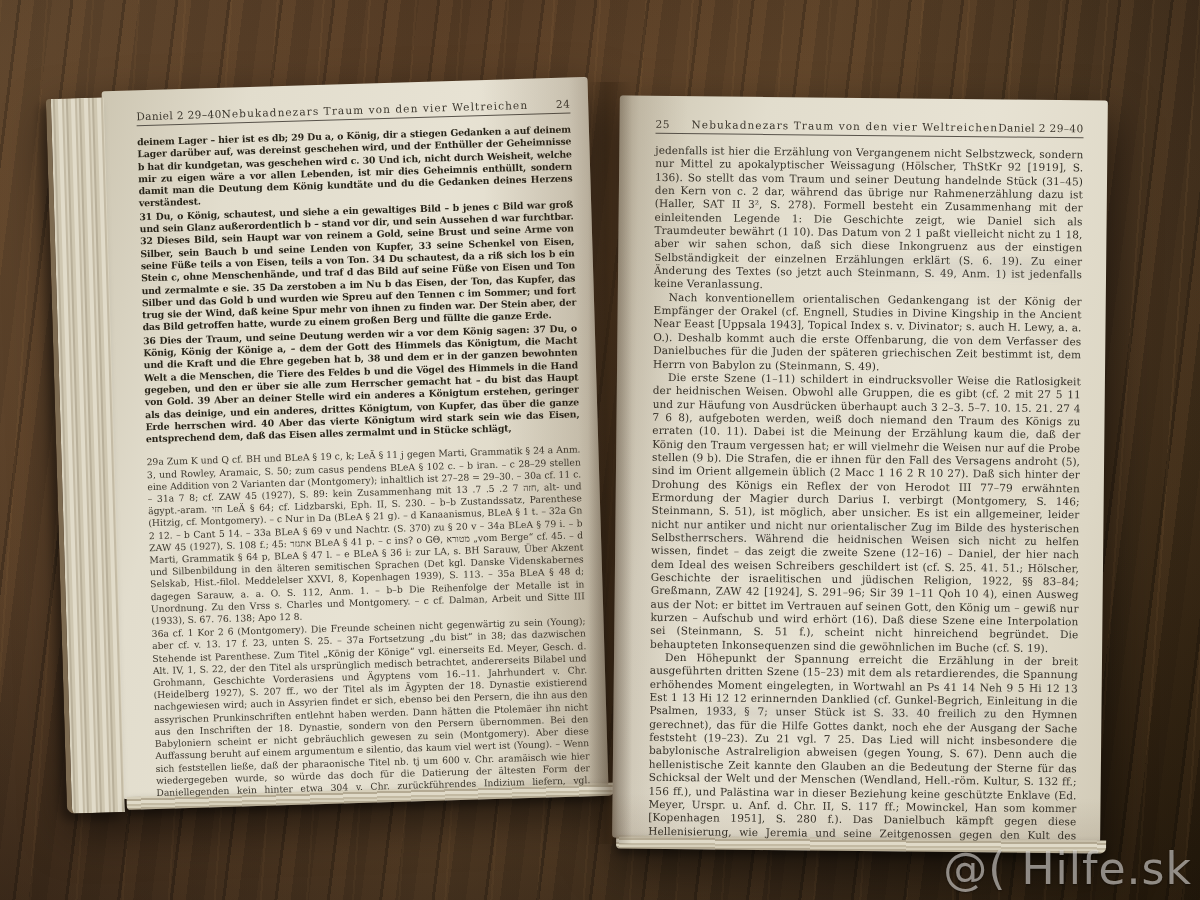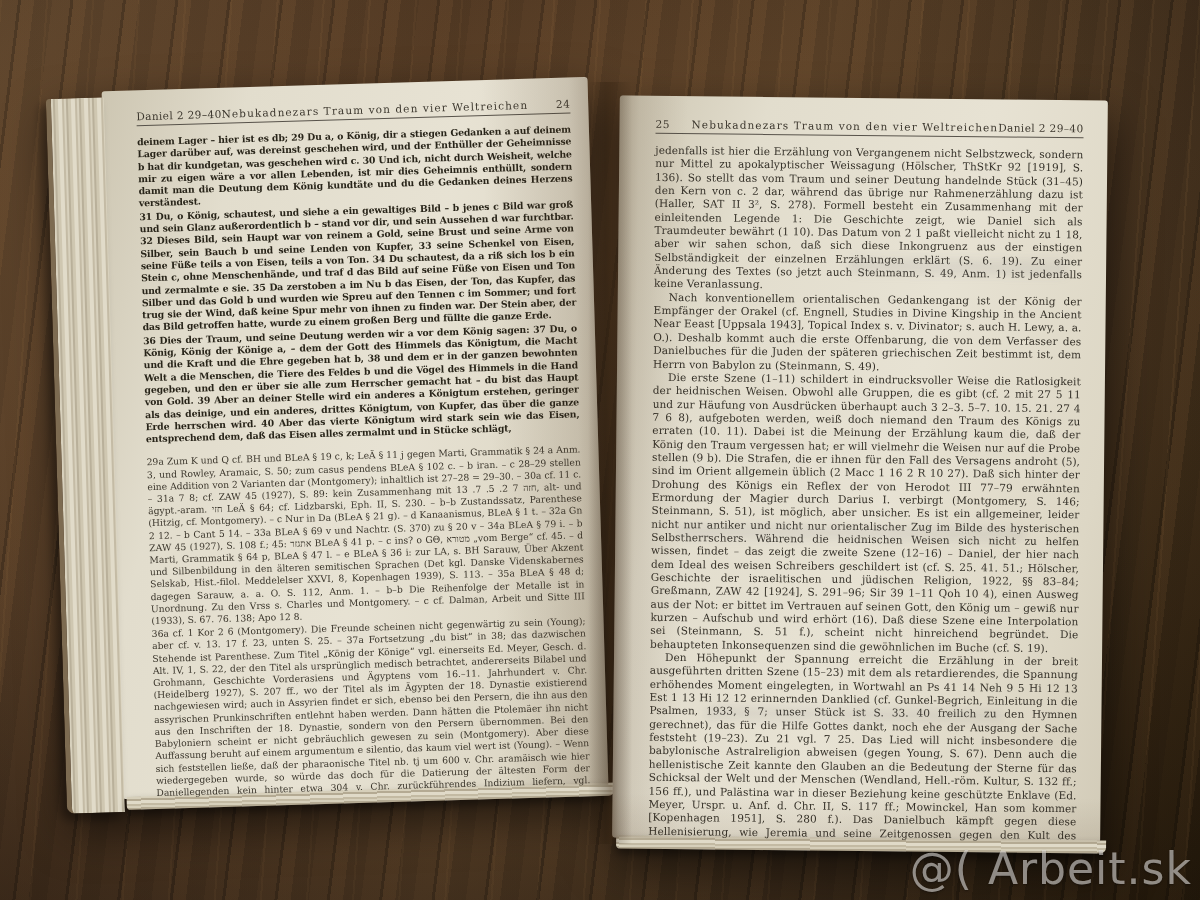--- a/index.html
+++ b/index.html
@@ -144,14 +144,14 @@
           </div>
         <div class="smudge" style="left:230px; top:160px; width:220px; height:16px;"></div>
         <div class="smudge" style="left:60px; top:428px; width:350px; height:14px;"></div>
         <div class="smudge" style="left:90px; top:610px; width:300px; height:13px;"></div>
       </div>
     </div>
 
     <div class="gutter"></div>
   </div>
 
-  <div class="watermark">@( Arbeit.sk</div>
+  <div class="watermark">@( Hilfe.sk</div>
 </div>
 
 </body></html>

